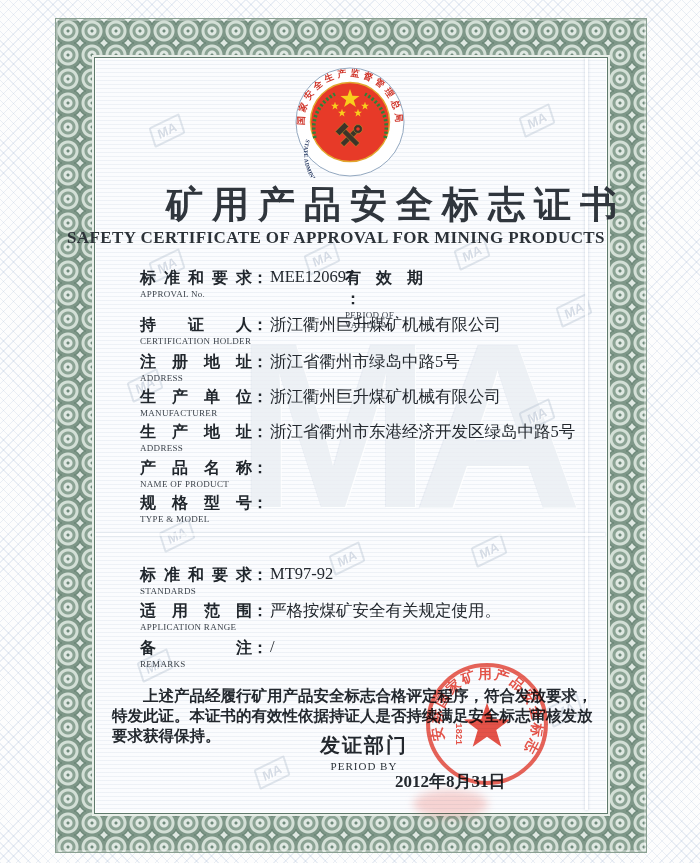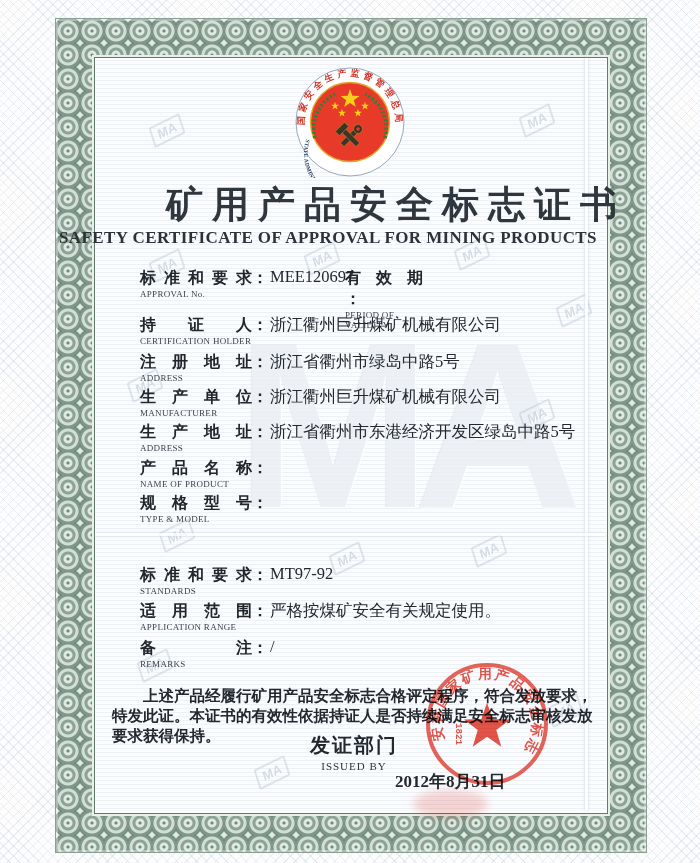--- a/index.html
+++ b/index.html
@@ -50,21 +50,21 @@
     pointer-events:none;
   }
 
   
   .emblem{position:absolute;left:294px;top:66px;width:112px;height:112px;}
   .title-cn{
     position:absolute;left:0;top:180px;width:700px;text-align:center;
     font-size:37px;font-weight:bold;color:#30363d;letter-spacing:9px;padding-left:46px;
   }
   .title-en{
-    position:absolute;left:0;top:228px;width:656px;text-align:center;
+    position:absolute;left:8px;top:228px;width:656px;text-align:center;
     font-size:17px;font-weight:bold;color:#2c3238;letter-spacing:0.4px;
   }
 
   
   .fields{position:absolute;left:140px;top:268px;width:460px;}
   .row{position:absolute;left:0;}
   .lblcn{
     display:inline-block;width:112px;font-size:16px;font-weight:bold;color:#20262c;
     text-align:justify;text-align-last:justify;vertical-align:top;
   }
@@ -80,21 +80,21 @@
   }
   .validity-group{position:absolute;left:205px;top:0;}
   .validity-group .val{left:88px;white-space:nowrap;}
 
   
   .statement{
     position:absolute;left:112px;top:686px;width:482px;
     font-size:15.5px;line-height:1.28;color:#23282e;font-weight:bold;
     text-indent:2em;
   }
-  .issued{position:absolute;left:264px;top:732px;width:180px;text-align:center;}
+  .issued{position:absolute;left:274px;top:732px;width:180px;text-align:center;}
   .issued-cn{font-size:20px;font-weight:bold;color:#23282e;letter-spacing:2px;}
   .issued-en{font-size:11px;color:#2c333a;letter-spacing:1px;margin-top:1px;}
   .issue-date{position:absolute;left:395px;top:770px;font-size:17px;font-weight:bold;color:#23282e;}
 
   
   .stamp{position:absolute;left:423px;top:660px;width:128px;height:128px;mix-blend-mode:multiply;opacity:0.88;}
   .stamp-smudge{
     position:absolute;left:413px;top:790px;width:75px;height:28px;border-radius:50%;
     background:rgba(238,120,108,0.30);filter:blur(4px);mix-blend-mode:multiply;
   }
@@ -219,21 +219,21 @@
     <span class="lblcn">备注</span><span class="colon">：</span>
     <span class="lblen">REMARKS</span>
     <span class="val">/</span>
   </div>
 </div>
 
 <div class="statement">上述产品经履行矿用产品安全标志合格评定程序，符合发放要求，特发此证。本证书的有效性依据持证人是否持续满足安全标志审核发放要求获得保持。</div>
 
 <div class="issued">
   <div class="issued-cn">发证部门</div>
-  <div class="issued-en">ISSUED BY</div>
+  <div class="issued-en">PERIOD BY</div>
 </div>
 <div class="issue-date">2012年8月31日</div>
 
 <svg class="stamp" viewBox="0 0 126 126">
   <defs>
     <path id="sealArc" d="M20.7,78.4 A45,45 0 1 1 97.5,91.9" fill="none"></path>
   </defs>
   <circle cx="63" cy="63" r="58" fill="none" stroke="#e63b2e" stroke-width="4" opacity="0.9"></circle>
   <text font-size="13.5" font-weight="bold" fill="#e63b2e" letter-spacing="2" font-family="Liberation Serif,serif">
     <textPath href="#sealArc" startOffset="0%">安标国家矿用产品安全标志中心</textPath>

